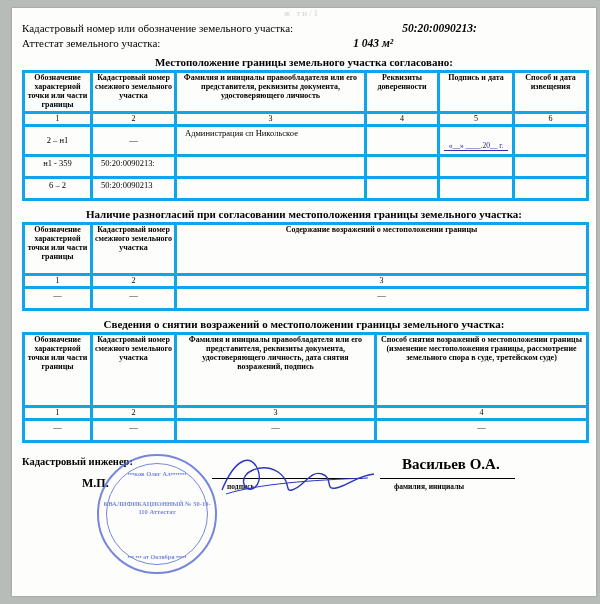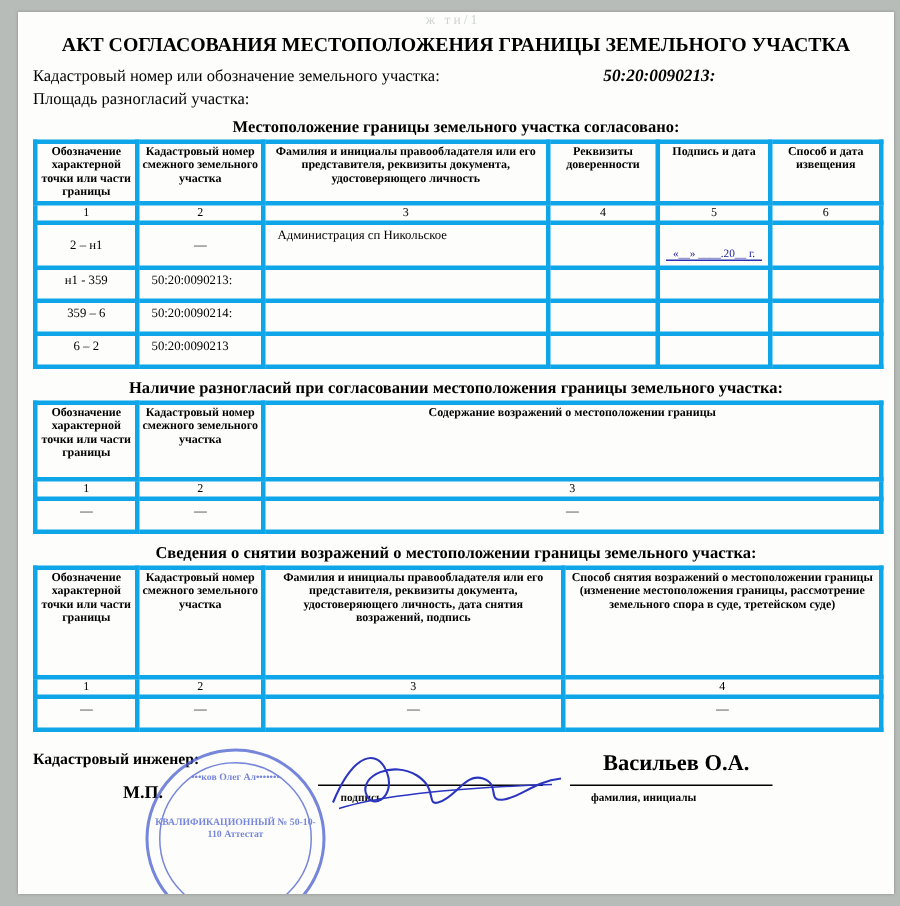--- a/index.html
+++ b/index.html
@@ -98,29 +98,29 @@
 <body>
 
 <div class="page">
 
   <div class="wm">
     <span>ж  ти/1</span>
   </div>
 
   <div class="inner">
 
-    <h1 class="title">АКТ СОГЛАСОВАНИЯ МЕСТОПОЛОЖЕНИЯ ГРАНИЦЫ ЗЕМЕЛЬНОГО УЧАСТКА</h1>
 
     <div class="row">
       <span class="lbl">Кадастровый номер или обозначение земельного участка:</span>
       <span class="val">50:20:0090213:</span>
     </div>
 
     <div class="row">
-      <span class="lbl">Площадь разногласий участка:</span>
+      <span class="lbl">Аттестат земельного участка:</span>
+      <span class="val">1 043 м²</span>
     </div>
 
     <div class="sec-head">Местоположение границы земельного участка согласовано:</div>
 
     <table>
       <colgroup>
         <col style="width:68px">
           <col style="width:84px">
           <col style="width:190px">
         <col style="width:73px">
@@ -158,28 +158,20 @@
         </tr>
         <tr>
           <td class="dat">н1 - 359</td>
           <td class="datl">50:20:0090213:</td>
           <td class="dat"></td>
           <td class="dat"></td>
           <td class="dat"></td>
           <td class="dat"></td>
         </tr>
         <tr>
-          <td class="dat">359 – 6</td>
-          <td class="datl">50:20:0090214:</td>
-          <td class="dat"></td>
-          <td class="dat"></td>
-          <td class="dat"></td>
-          <td class="dat"></td>
-        </tr>
-        <tr>
           <td class="dat">6 – 2</td>
           <td class="datl">50:20:0090213</td>
           <td class="dat"></td>
           <td class="dat"></td>
           <td class="dat"></td>
           <td class="dat"></td>
         </tr>
       </tbody>
     </table>
 

